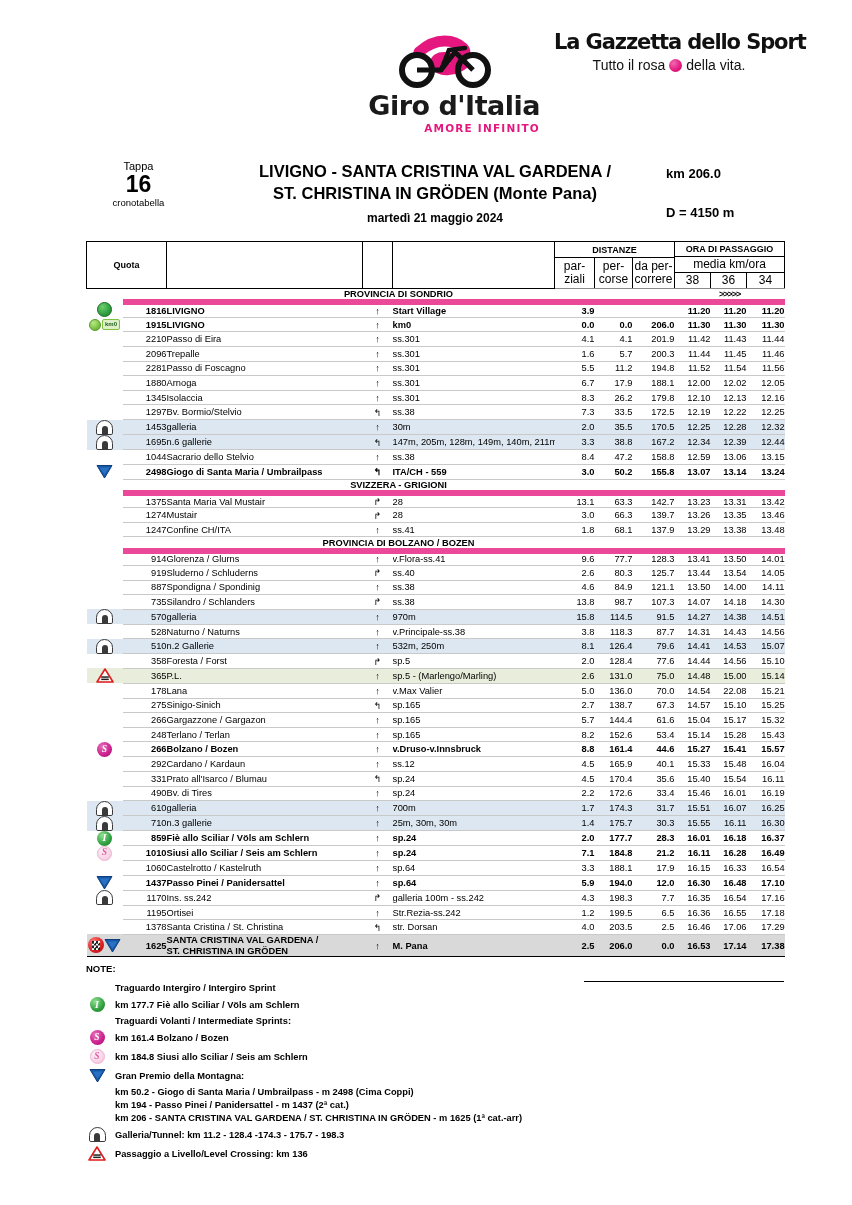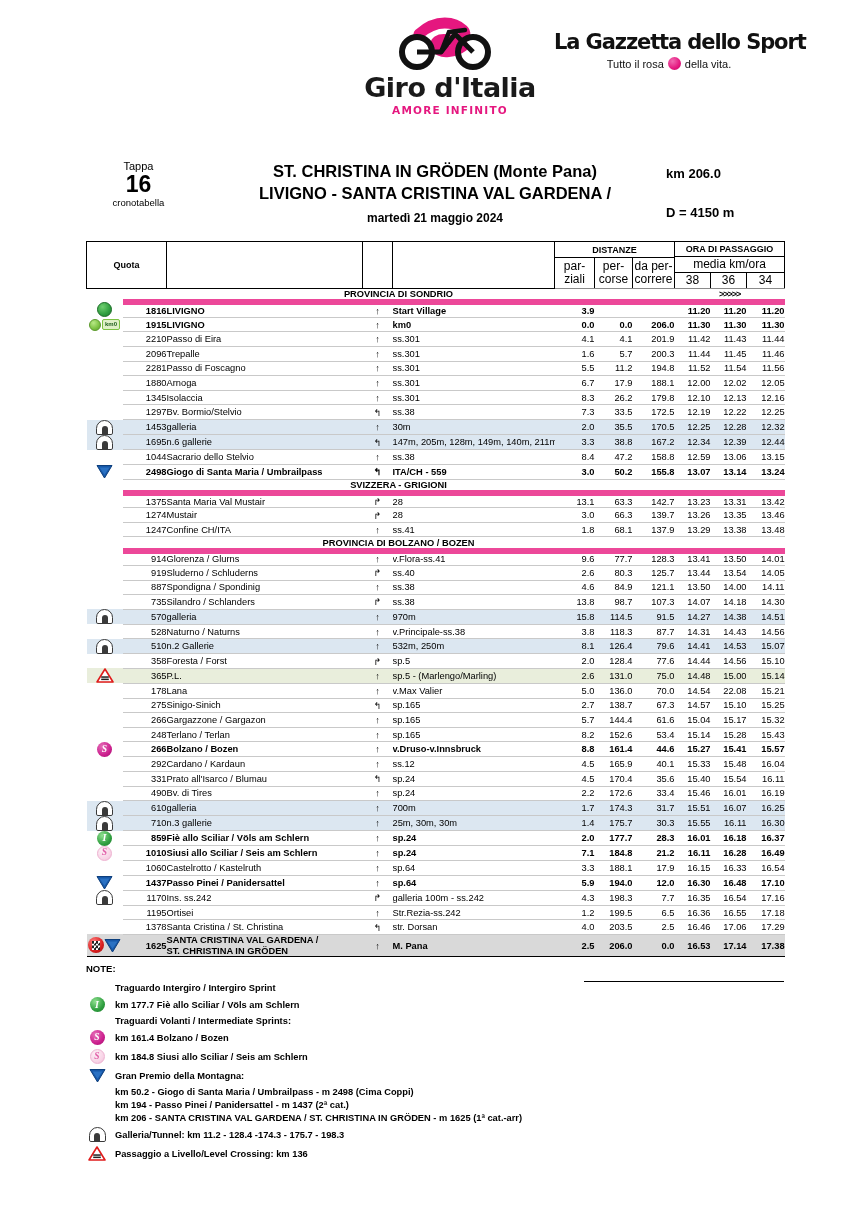--- a/index.html
+++ b/index.html
@@ -9,22 +9,22 @@
     background: #ffffff;
     font-family: "Liberation Sans", sans-serif;
     color: #000;
     position: relative;
     overflow: hidden;
   }
 
   
   .logo-band { position: relative; height: 160px; }
   .giro-logo {
-    position: absolute; left: 360px; top: 16px;
-    width: 180px; text-align: center;
+    position: absolute; left: 360px; top: 34px;
+    width: 180px; text-align: right;
   }
   .giro-mark { width: 122px; height: 56px; margin: 0 auto; display:block; }
   .giro-word {
     font-family: "DejaVu Sans", sans-serif;
     font-weight: 700; font-size: 27px; letter-spacing: -0.5px;
     color: #1a1a1a; line-height: 1.05; margin-top: 2px;
   }
   .giro-sub {
     font-family: "DejaVu Sans", sans-serif;
     font-weight: 700; font-size: 10.5px; letter-spacing: 1.2px;
@@ -32,21 +32,21 @@
   }
   .gazzetta {
     position: absolute; right: 68px; top: 30px; text-align: center; width: 230px;
   }
   .gz-title {
     font-family: "DejaVu Sans", sans-serif;
     font-weight: 700; font-size: 21px; letter-spacing: -1.1px; color:#111;
     white-space: nowrap;
   }
   .gz-sub {
-    font-size: 11px; color:#111; margin-top: 3px; white-space: nowrap;
+    font-size: 14px; color:#111; margin-top: 3px; white-space: nowrap;
     display:flex; align-items:center; justify-content:center; gap:4px;
   }
   .gz-dot {
     display:inline-block; width:13px; height:13px; border-radius:50%;
     background: radial-gradient(circle at 35% 32%, #f06ab0 0%, #e5177f 60%, #b30e5e 100%);
   }
 
   
   .title-row {
     position: relative;
@@ -213,22 +213,22 @@
   </div>
 </div>
 
 <div class="title-row">
   <div class="tappa-box">
     <div class="tappa-lbl">Tappa</div>
     <div class="tappa-num">16</div>
     <div class="tappa-sub">cronotabella</div>
   </div>
   <div class="title-center">
+    <div class="title-main">LIVIGNO - SANTA CRISTINA VAL GARDENA /</div>
     <div class="title-main">ST. CHRISTINA IN GRÖDEN (Monte Pana)</div>
-    <div class="title-main">LIVIGNO - SANTA CRISTINA VAL GARDENA /</div>
     <div class="title-date">martedì 21 maggio 2024</div>
   </div>
   <div class="km-box">
     <div class="km-total">km 206.0</div>
     <div class="km-disl">D = 4150 m</div>
   </div>
 </div>
 
 <div class="tbl-wrap">
   <table class="ct">

